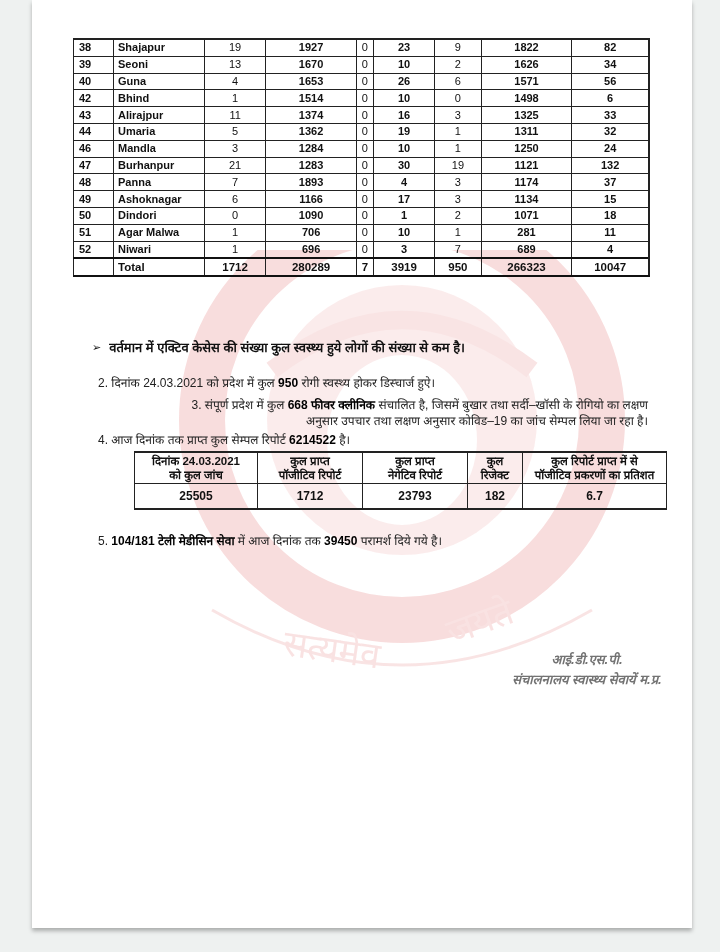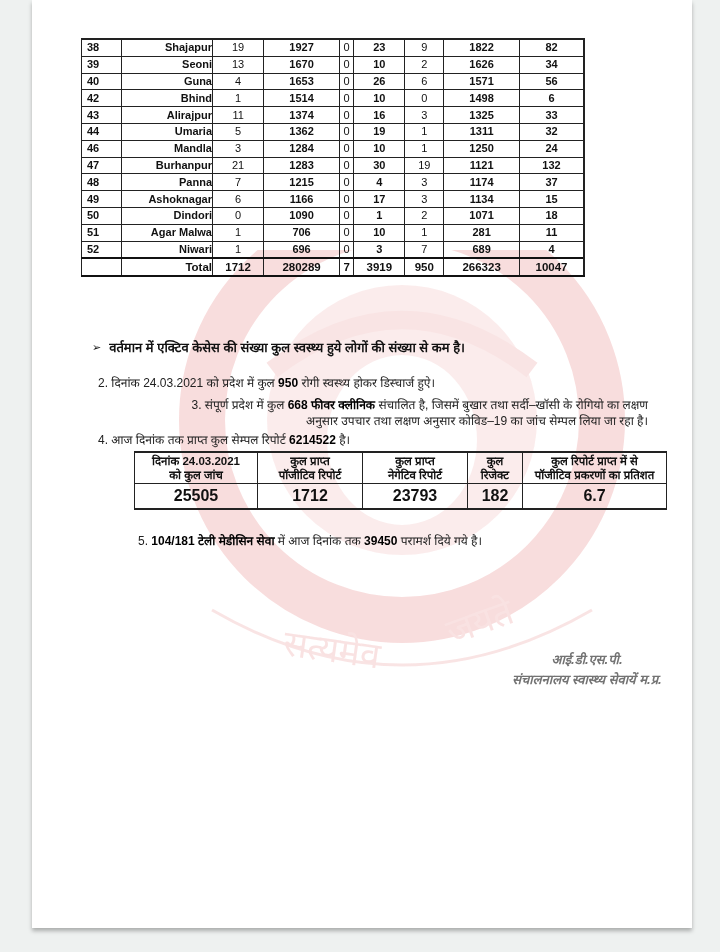--- a/index.html
+++ b/index.html
@@ -11,57 +11,57 @@
     position:absolute; left:32px; top:0; width:660px; height:928px; background:#fff;
     box-shadow:0 3px 4px rgba(0,0,0,0.28);
   }
   .watermark {
     position:absolute; left:120px; top:250px; width:500px; height:440px; pointer-events:none;
     opacity:0.45;
   }
   .content { position:absolute; left:0; top:0; width:100%; height:100%; }
 
   table.districts {
-    position:absolute; left:49px; top:38px; width:504px; border-collapse:collapse;
+    position:absolute; left:41px; top:38px; width:577px; border-collapse:collapse;
     font-size:11px; font-weight:bold;
   }
   table.districts td {
     border:1px solid #222; height:15.8px; padding:0; text-align:center; line-height:15px;
   }
   table.districts tr:first-child td { border-top:2px solid #222; }
   table.districts td.sno { width:34px; text-align:left; padding-left:5px; }
-  table.districts td.name { width:86px; text-align:right; padding-left:4px; }
+  table.districts td.name { width:86px; text-align:left; padding-left:4px; }
   table.districts td.light { font-weight:normal; }
   table.districts tr.total td { border-top:2px solid #111; border-bottom:2px solid #111; font-size:11.5px; }
   table.districts tr.total td:last-child, table.districts td:last-child { border-right:2px solid #222; }
 
   .bullet-note {
     position:absolute; left:60px; top:338px; font-size:13px; font-weight:bold; color:#111;
     display:flex; align-items:center; gap:8px; white-space:nowrap;
   }
   .arrow { font-size:11px; }
 
   .point { position:absolute; left:56px; font-size:12px; line-height:16px; color:#222;text-align:right; }
   .point .num { display:inline-block; width:20px; }
   .p2 { top:375px; }
   .p3 { top:397px; width:560px; }
   .p3 .cont { display:block; padding-left:20px; }
   .p4 { top:432px; }
-  .p5 { top:533px;margin-left:40px; }
+  .p5 { top:533px; }
   b { font-weight:bold; color:#000; }
 
   table.samples {
     position:absolute; left:102px; top:451px; width:533px; border-collapse:collapse;
     font-size:11.5px;
   }
   table.samples th {
     border:1px solid #222; font-weight:bold; line-height:14px; padding:1px 2px; text-align:center;
   }
   table.samples td {
-    border:1px solid #222; font-weight:bold; font-size:16px; height:22px; text-align:center;
+    border:1px solid #222; font-weight:bold; font-size:12px; height:22px; text-align:center;
   }
   table.samples tr:first-child th { border-top:2px solid #222; }
   table.samples tr:last-child td { border-bottom:2px solid #222; }
 
   .signature {
     position:absolute; left:440px; top:650px; width:230px; text-align:center;
     font-size:13px; font-weight:bold; line-height:20px; color:#737373;font-style:italic;
   }
 </style>
 </head>
@@ -166,21 +166,21 @@
           <td class="light">0</td>
           <td>30</td>
           <td class="light">19</td>
           <td>1121</td>
           <td>132</td>
         </tr>
         <tr>
           <td class="sno">48</td>
           <td class="name">Panna</td>
           <td class="light">7</td>
-          <td>1215</td>
+          <td>1893</td>
           <td class="light">0</td>
           <td>4</td>
           <td class="light">3</td>
           <td>1174</td>
           <td>37</td>
         </tr>
         <tr>
           <td class="sno">49</td>
           <td class="name">Ashoknagar</td>
           <td class="light">6</td>

